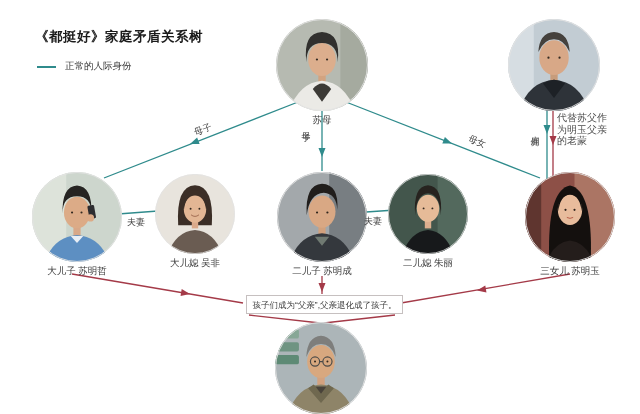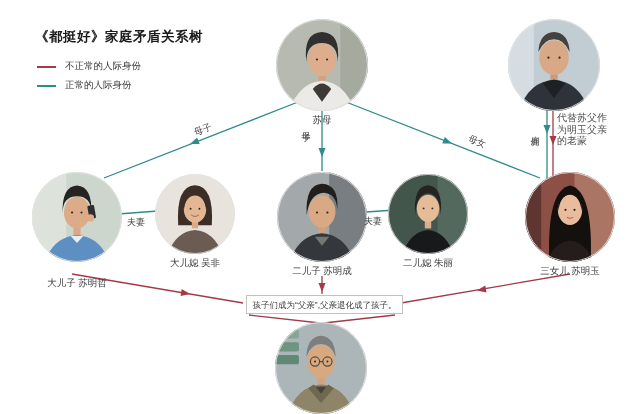--- a/index.html
+++ b/index.html
@@ -33,24 +33,20 @@
 </style>
 </head>
 <body>
 
 <div class="canvas">
 
   <div class="title">《都挺好》家庭矛盾关系树</div>
 
   <div class="legend">
     <div class="legend-row">
-      <span class="legend-swatch sw-abnormal"></span>
-      <span class="legend-label">不正常的人际身份</span>
-    </div>
-    <div class="legend-row">
       <span class="legend-swatch sw-normal"></span>
       <span class="legend-label">正常的人际身份</span>
     </div>
   </div>
 
   <svg class="edges-svg" width="640" height="414">
 
     <g stroke="#2f8b8c" stroke-width="1.3">
       <line x1="298" y1="86" x2="104" y2="162"></line>
       <line x1="322" y1="95" x2="322" y2="155"></line>
@@ -124,21 +120,21 @@
           <ellipse cx="50" cy="42" rx="16" ry="19" fill="#d8a887"></ellipse>
           <path d="M33,36 Q34,15 50,14 Q66,15 67,36 Q61,22 50,22 Q39,22 33,36 Z" fill="#45413d"></path>
           <circle cx="44" cy="42" r="1.2" fill="#32281f"></circle>
             <circle cx="56" cy="42" r="1.2" fill="#32281f"></circle>
         </g>
         <circle cx="50" cy="50" r="49.4" fill="none" stroke="#e3e3e3" stroke-width="1"></circle>
       </svg>
     </div>
   </div>
 
-  <div class="person" style="left:32px;top:156px;width:90px;gap:12px;">
+  <div class="person" style="left:32px;top:156px;width:90px;">
     <div class="photo">
       <svg viewBox="0 0 100 100" width="90" height="90">
         <defs>
             <clipPath id="p3">
               <circle cx="50" cy="50" r="50"></circle>
             </clipPath>
           </defs>
         <g clip-path="url(#p3)">
           <rect width="100" height="100" fill="#cdd6cd"></rect>
           <rect width="38" height="100" fill="#dde3da"></rect>

